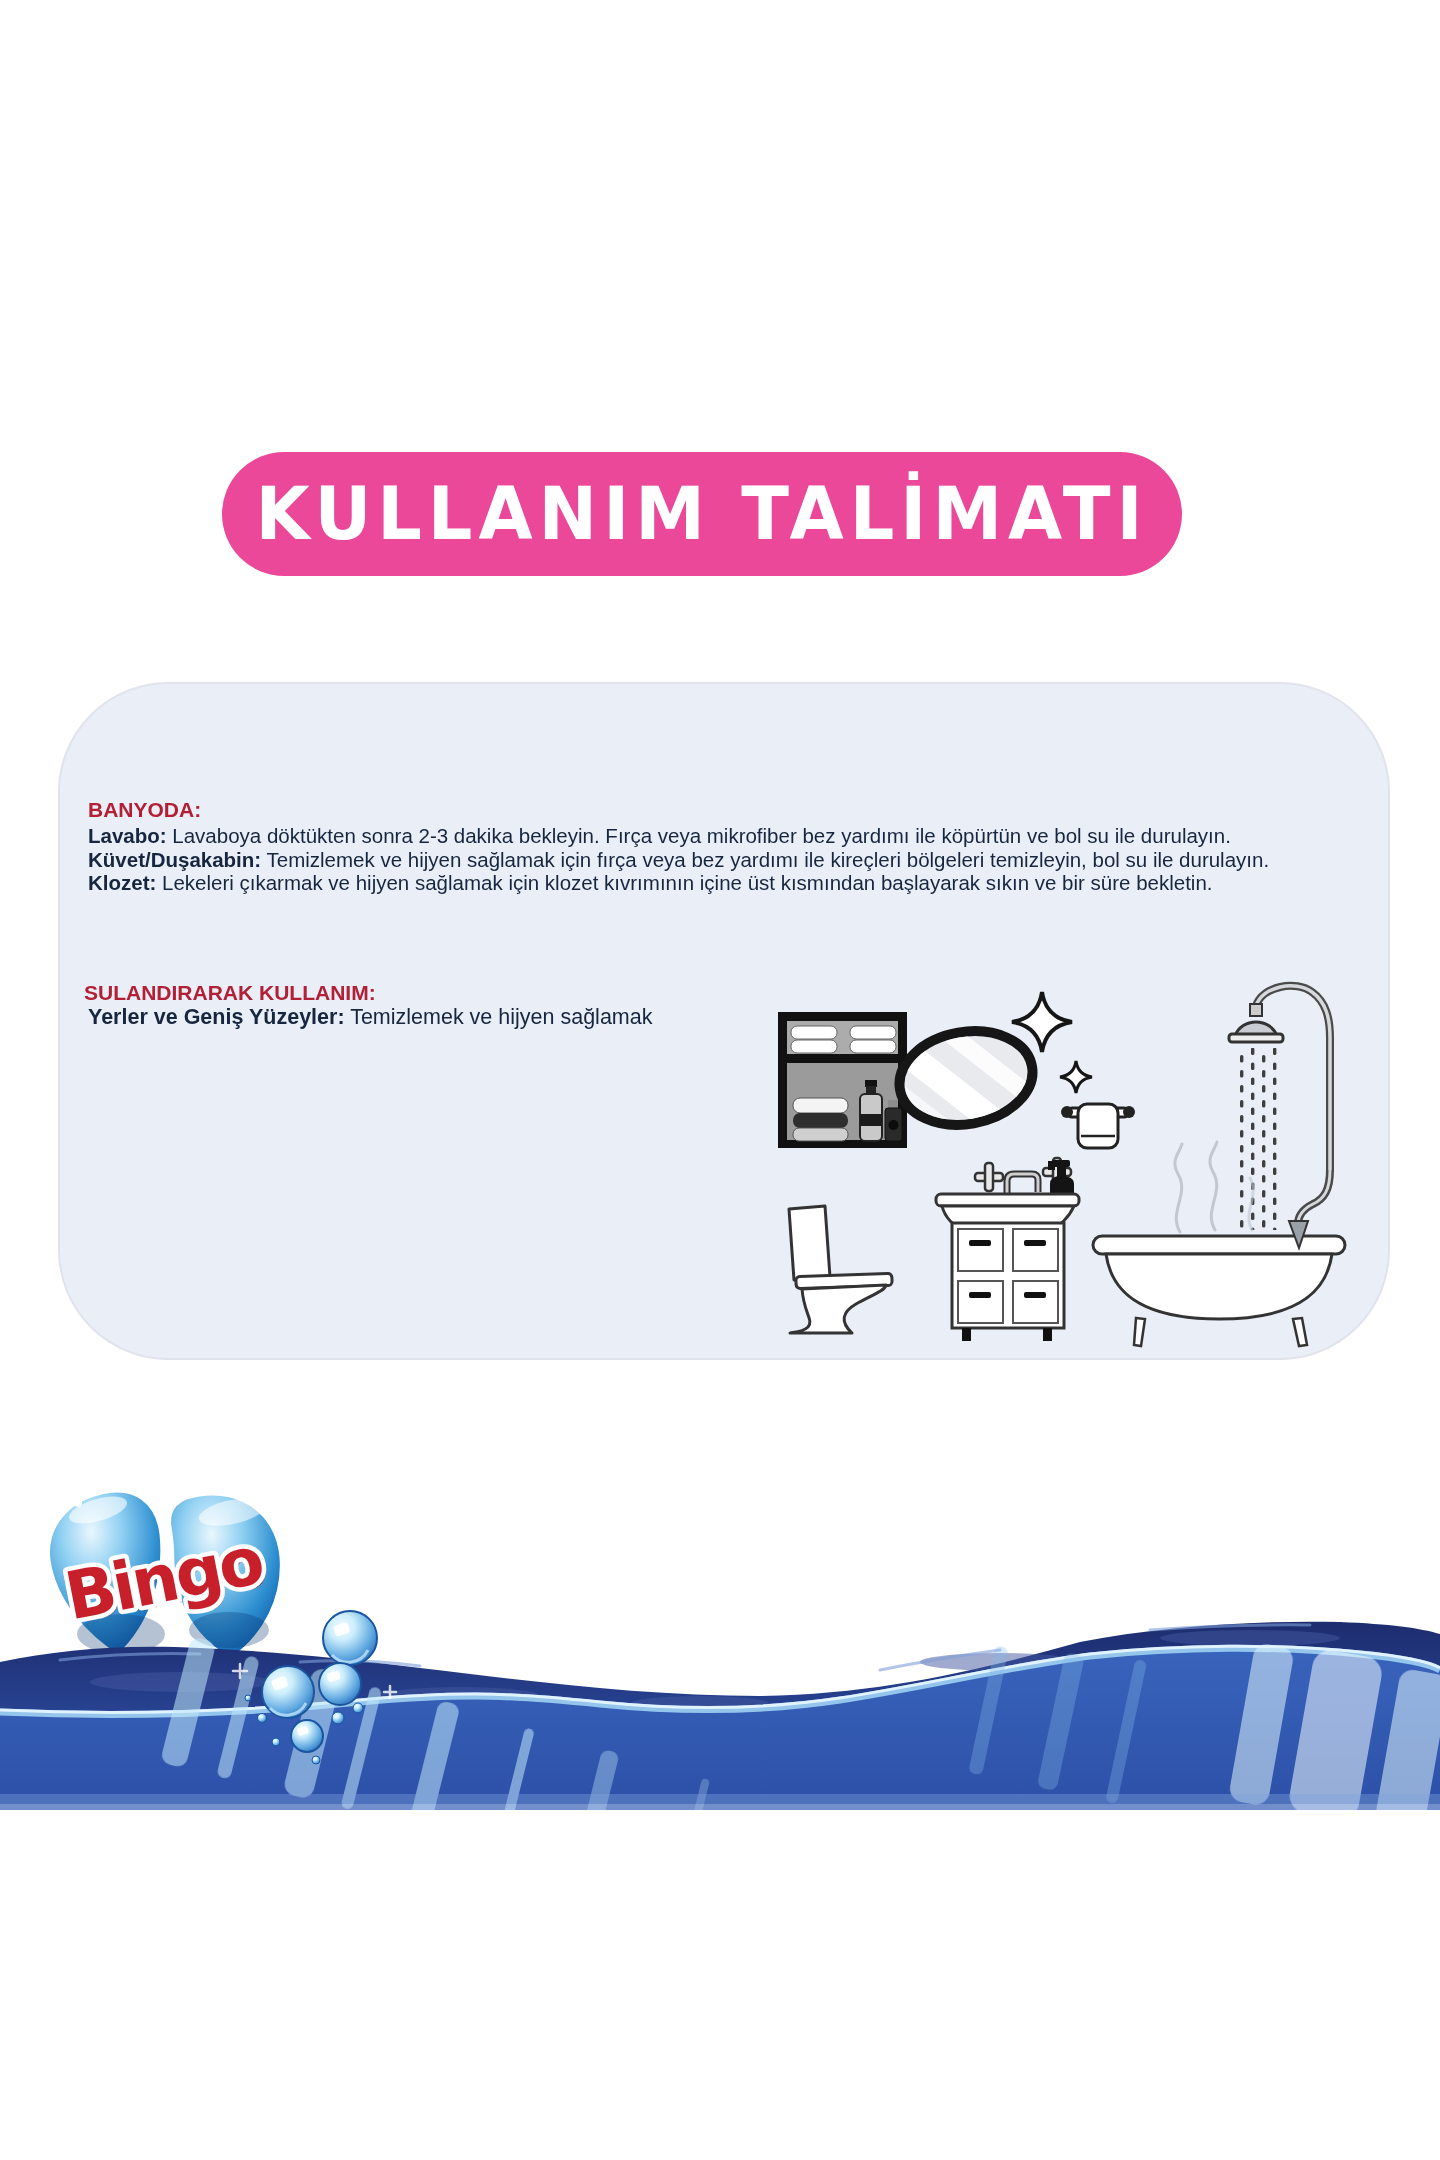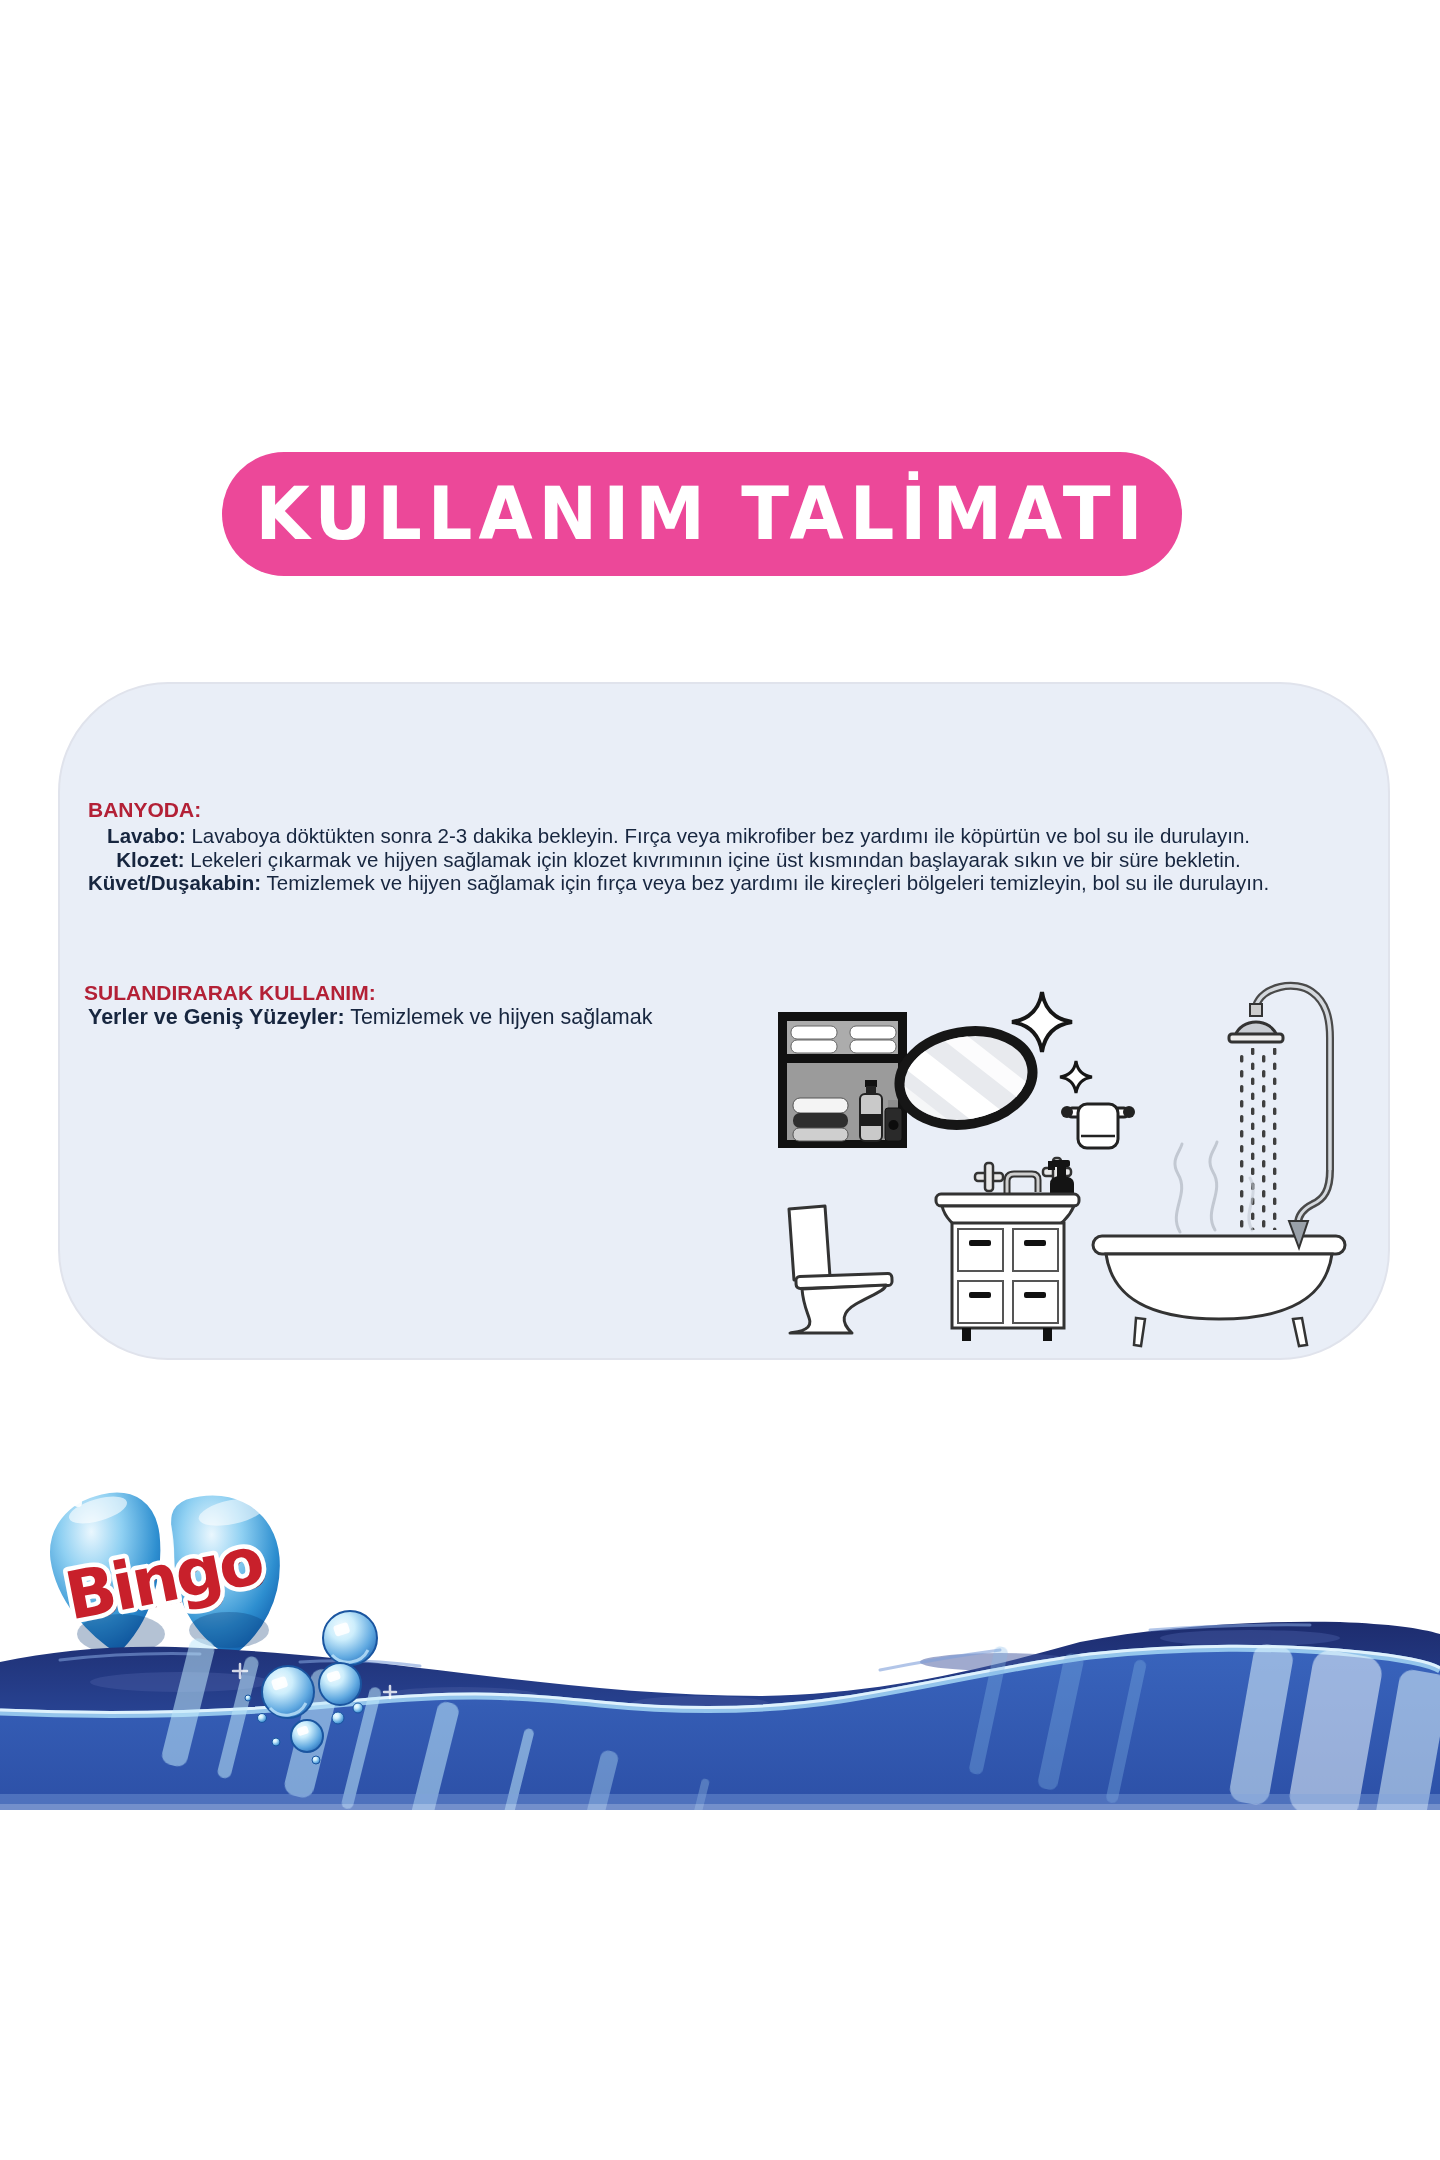--- a/index.html
+++ b/index.html
@@ -44,24 +44,24 @@
 <body>
 
 <div class="abs banner">
   <span>KULLANIM TALİMATI</span>
 </div>
 
 <section class="abs panel"></section>
 
 <div class="abs h-red" style="left:88px;top:798px;">BANYODA:</div>
 
-<div class="abs body-lines" style="left:88px;top:824px;text-align:center;">
+<div class="abs body-lines" style="left:88px;top:824px;">
   <div><b>Lavabo:</b><span> Lavaboya döktükten sonra 2-3 dakika bekleyin. Fırça veya mikrofiber bez yardımı ile köpürtün ve bol su ile durulayın.</span></div>
+  <div><b>Küvet/Duşakabin:</b><span> Temizlemek ve hijyen sağlamak için fırça veya bez yardımı ile kireçleri bölgeleri temizleyin, bol su ile durulayın.</span></div>
   <div><b>Klozet:</b><span> Lekeleri çıkarmak ve hijyen sağlamak için klozet kıvrımının içine üst kısmından başlayarak sıkın ve bir süre bekletin.</span></div>
-  <div><b>Küvet/Duşakabin:</b><span> Temizlemek ve hijyen sağlamak için fırça veya bez yardımı ile kireçleri bölgeleri temizleyin, bol su ile durulayın.</span></div>
 </div>
 
 <div class="abs h-red" style="left:84px;top:981px;">SULANDIRARAK KULLANIM:</div>
 
 <div class="abs body-lines2" style="left:88px;top:1004px;">
   <div><b>Yerler ve Geniş Yüzeyler:</b><span> Temizlemek ve hijyen sağlamak</span></div>
 </div>
 
 <svg class="abs" style="left:690px;top:980px;" width="700" height="380" viewBox="0 0 700 380">
   <defs>

